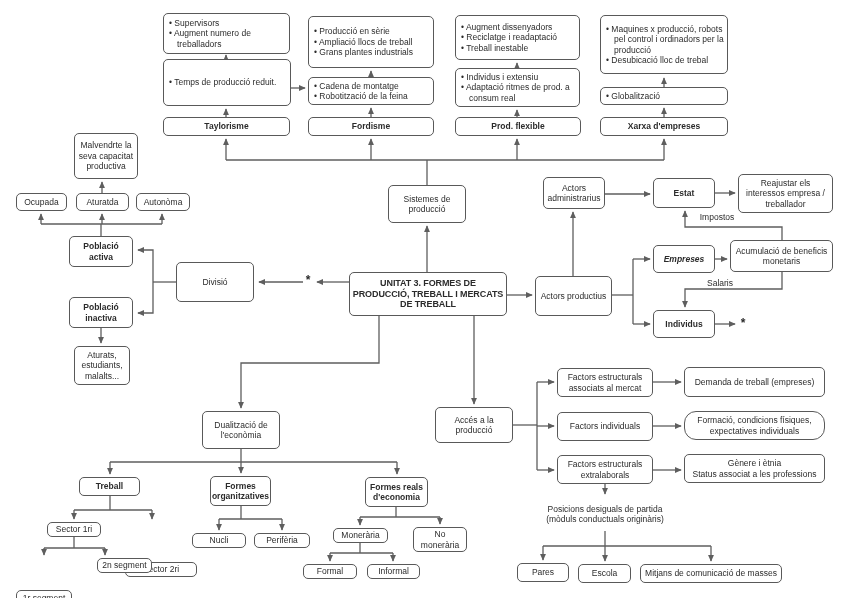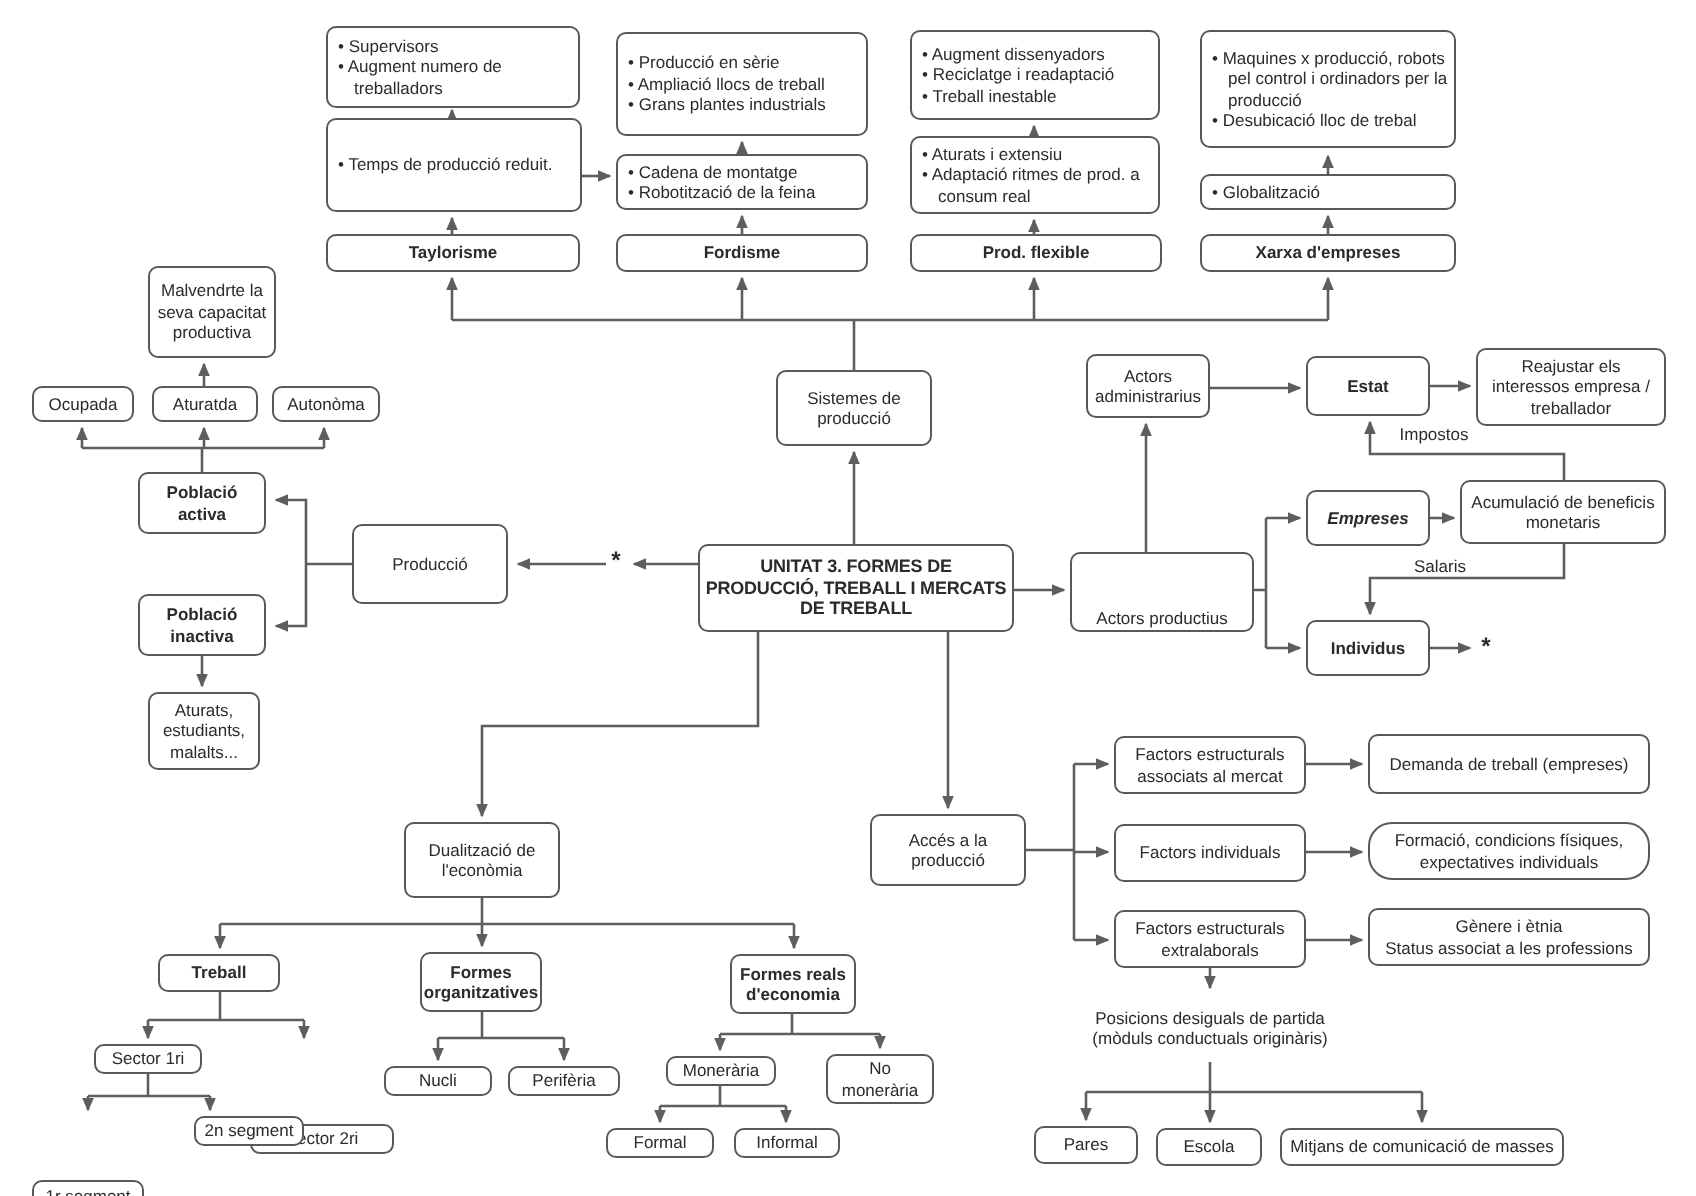--- a/index.html
+++ b/index.html
@@ -158,21 +158,21 @@
       </div>
       <div class="node bold" style="left: 308px; top: 117px; width: 126px; height: 19px;">
         <span>Fordisme</span>
       </div>
       <div class="node bullets" style="left: 455px; top: 15px; width: 125px; height: 45px;">
         <div class="li"><span>• </span><span>Augment dissenyadors</span></div>
         <div class="li"><span>• </span><span>Reciclatge i readaptació</span></div>
         <div class="li"><span>• </span><span>Treball inestable</span></div>
       </div>
       <div class="node bullets" style="left: 455px; top: 68px; width: 125px; height: 39px;">
-        <div class="li"><span>• </span><span>Aturats i extensiu</span></div>
+        <div class="li"><span>• </span><span>Individus i extensiu</span></div>
         <div class="li"><span>• </span><span>Adaptació ritmes de prod. a consum real</span></div>
       </div>
       <div class="node bold" style="left: 455px; top: 117px; width: 126px; height: 19px;">
         <span>Prod. flexible</span>
       </div>
       <div class="node bullets" style="left: 600px; top: 15px; width: 128px; height: 59px;">
         <div class="li"><span>• </span><span>Maquines x producció, robots pel control i ordinadors per la producció</span></div>
         <div class="li"><span>• </span><span>Desubicació lloc de trebal</span></div>
       </div>
       <div class="node bullets" style="left: 600px; top: 87px; width: 128px; height: 18px;">
@@ -190,21 +190,21 @@
       <div class="node" style="left: 76px; top: 193px; width: 53px; height: 18px;">
         <span>Aturatda</span>
       </div>
       <div class="node" style="left: 136px; top: 193px; width: 54px; height: 18px;">
         <span>Autonòma</span>
       </div>
       <div class="node bold" style="left: 69px; top: 236px; width: 64px; height: 31px;">
         <span>Població activa</span>
       </div>
       <div class="node" style="left: 176px; top: 262px; width: 78px; height: 40px;">
-        <span>Producció</span>
+        <span>Divisió</span>
       </div>
       <div class="node bold" style="left: 69px; top: 297px; width: 64px; height: 31px;">
         <span>Població inactiva</span>
       </div>
       <div class="node" style="left: 74px; top: 346px; width: 56px; height: 39px;">
         <span>Aturats, estudiants, malalts...</span>
       </div>
       <div class="node" style="left: 388px; top: 185px; width: 78px; height: 38px;">
         <span>Sistemes de producció</span>
       </div>
@@ -219,21 +219,21 @@
       </div>
       <div class="node bold" style="left: 653px; top: 178px; width: 62px; height: 30px;">
         <span>Estat</span>
       </div>
       <div class="node" style="left: 738px; top: 174px; width: 95px; height: 39px;">
         <span>Reajustar els interessos empresa / treballador</span>
       </div>
       <div class="node plain" style="left: 690px; top: 211px; width: 54px; height: 12px;">
         <span>Impostos</span>
       </div>
-      <div class="node" style="left: 535px; top: 276px; width: 92px; height: 40px; justify-content: flex-end;">
+      <div class="node" style="left: 535px; top: 276px; width: 77px; height: 40px;">
         <span>Actors productius</span>
       </div>
       <div class="node bold" style="left: 653px; top: 245px; width: 62px; height: 28px; font-style: italic;">
         <span>Empreses</span>
       </div>
       <div class="node" style="left: 730px; top: 240px; width: 103px; height: 32px;">
         <span>Acumulació de beneficis monetaris</span>
       </div>
       <div class="node plain" style="left: 697px; top: 277px; width: 46px; height: 12px;">
         <span>Salaris</span>

